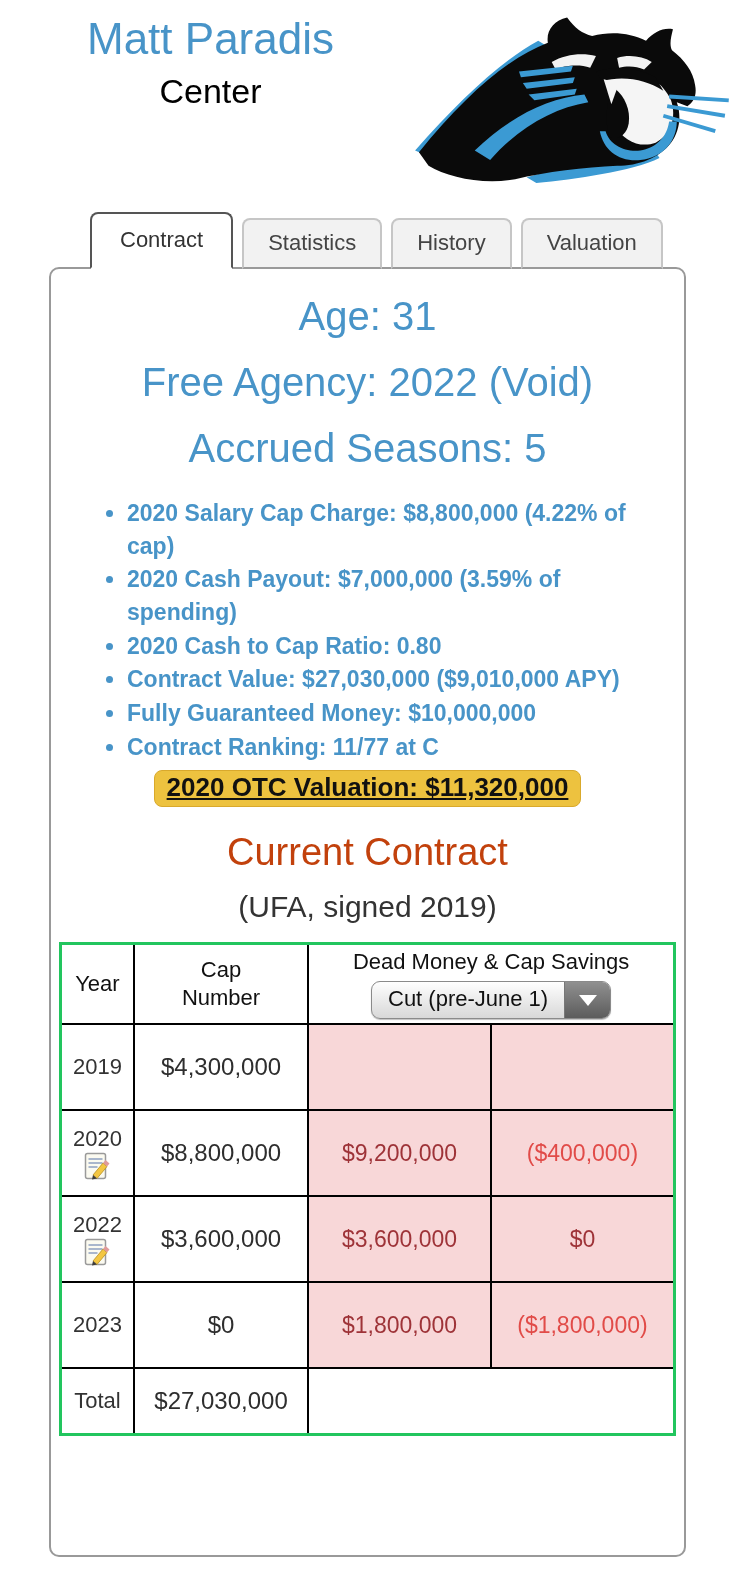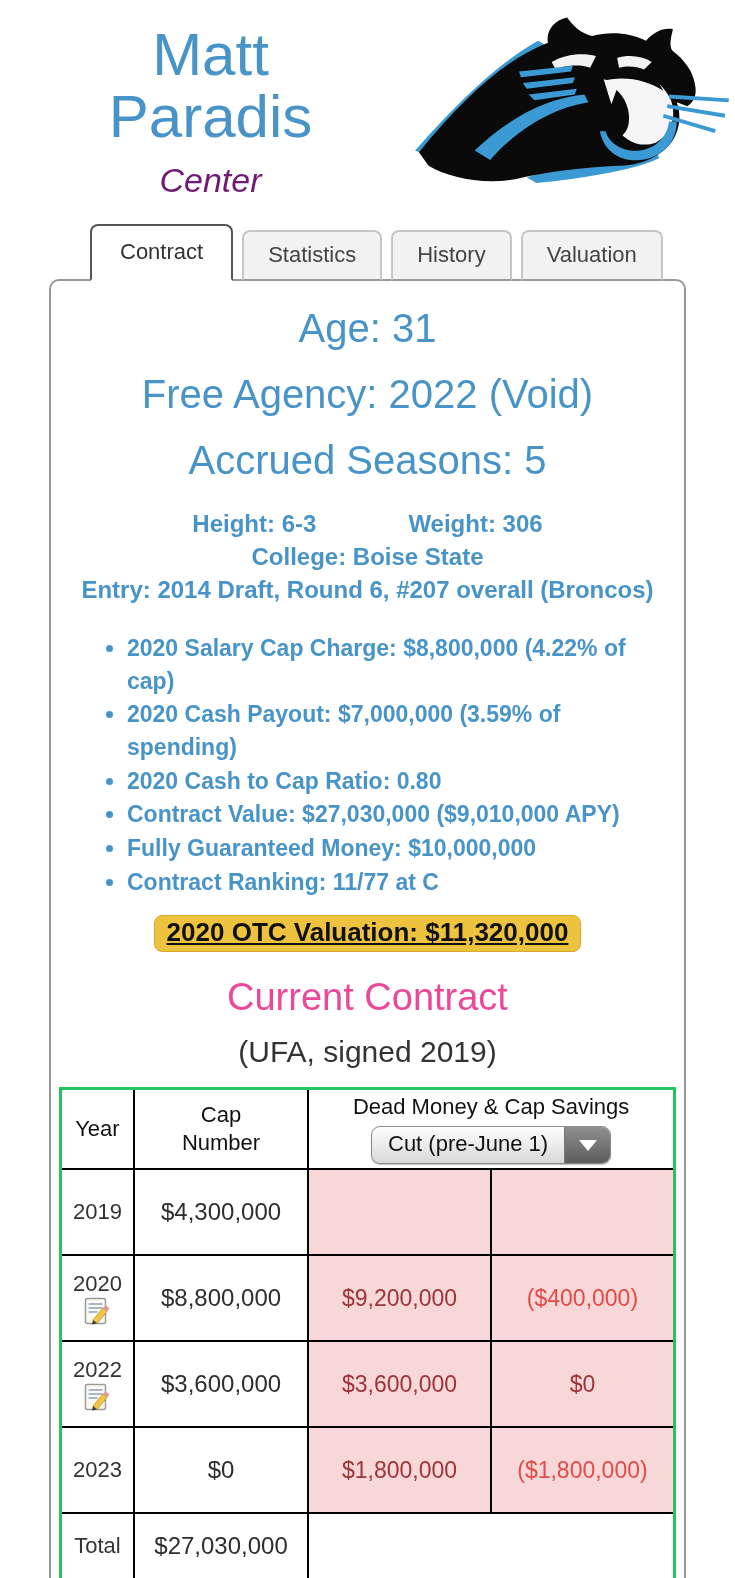--- a/index.html
+++ b/index.html
@@ -13,24 +13,24 @@
   *{box-sizing:border-box;}
   html,body{margin:0;padding:0;}
   body{
     width:735px;height:1578px;overflow:hidden;background:#fff;
     font-family:"Liberation Sans","DejaVu Sans",sans-serif;color:#222;
   }
   
   .header{display:flex;align-items:flex-start;padding:8px 6px 0 10px;}
   .title-block{flex:1;text-align:center;padding-top:4px;}
   .player-name{
-    margin:12px auto;width:330px;font-size:60px;line-height:1.04;font-weight:400;
+    margin:4px auto;width:330px;font-size:44px;line-height:1.04;font-weight:400;
     color:var(--accent-blue);letter-spacing:0px;
   }
-  .player-position{margin:10px 0 0;font-size:34px;font-weight:400;color:#701a75;font-style:italic;}
+  .player-position{margin:10px 0 0;font-size:34px;font-weight:400;color:#000000;}
   .logo-box{width:318px;height:180px;flex:0 0 auto;}
   
   .tabs{
     display:flex;align-items:flex-end;gap:9px;
     margin:24px 0 -2px 90px;position:relative;z-index:2;
   }
   .tab{
     font-family:inherit;font-size:22px;color:#444;cursor:pointer;
     background:#f2f2f2;border:2px solid #c6c6c6;border-bottom:2px solid #9a9a9a;
     border-radius:8px 8px 0 0;padding:10px 24px 11px;
@@ -47,25 +47,25 @@
   .big-line{margin:21px 0 0;font-size:40px;font-weight:400;color:var(--accent-blue);}
   .info-lines{margin-top:24px;font-size:24px;font-weight:700;color:var(--accent-blue);line-height:1.38;}
   .info-entry{max-width:575px;margin:0 auto;}
   .hw-gap{display:inline-block;width:92px;}
   ul.facts{
     width:565px;margin:26px auto 2px;padding-left:42px;text-align:left;
     color:var(--accent-blue);font-size:23px;font-weight:600;line-height:1.42;
   }
   ul.facts li{margin:1px 0;}
   .valuation{
-    display:inline-block;margin-top:15px;background:var(--gold);
+    display:inline-block;margin-top:5px;background:var(--gold);
     border:1px solid #d9a92c;border-radius:8px;padding:1px 12px 3px;
     font-size:26px;font-weight:700;color:#111;text-decoration:underline;cursor:pointer;
   }
-  .contract-title{margin:24px 0 0;font-size:38px;font-weight:400;color:#ec4899;}
+  .contract-title{margin:24px 0 0;font-size:38px;font-weight:400;color:#c2410c;}
   .contract-subtitle{margin:16px 0 0;font-size:30px;font-weight:400;color:#333;}
   
   table.contract{border-collapse:collapse;margin:18px auto 0;border:3px solid #22c55e;}
   table.contract th,table.contract td{border:2.5px solid #000;padding:4px 6px;}
   th{font-weight:400;font-size:22px;color:#111;}
   th.h-year{width:74px;}
   th.h-cap{width:176px;white-space:pre-line;line-height:1.3;}
   th.h-dead{width:372px;}
   td.c-year{width:74px;font-size:22px;color:#333;height:86px;}
   td.c-cap{width:176px;font-size:24px;color:#2e2e2e;}
@@ -131,27 +131,20 @@
     <button class="tab">Statistics</button>
     <button class="tab">History</button>
     <button class="tab">Valuation</button>
   </div>
 
 <div class="panel">
   <h2 class="big-line">Age: 31</h2>
   <h2 class="big-line">Free Agency: 2022 (Void)</h2>
   <h2 class="big-line">Accrued Seasons: 5</h2>
 
-  <div class="info-lines">
-    <div>
-      <span>Height: 6-3</span><span class="hw-gap"></span><span>Weight: 306</span>
-    </div>
-    <div>College: Boise State</div>
-    <div class="info-entry">Entry: 2014 Draft, Round 6, #207 overall (Broncos)</div>
-  </div>
 
   <ul class="facts">
       <li>2020 Salary Cap Charge: $8,800,000 (4.22% of cap)</li>
       <li>2020 Cash Payout: $7,000,000 (3.59% of spending)</li>
       <li>2020 Cash to Cap Ratio: 0.80</li>
       <li>Contract Value: $27,030,000 ($9,010,000 APY)</li>
       <li>Fully Guaranteed Money: $10,000,000</li>
       <li>Contract Ranking: 11/77 at C</li>
     </ul>
 

